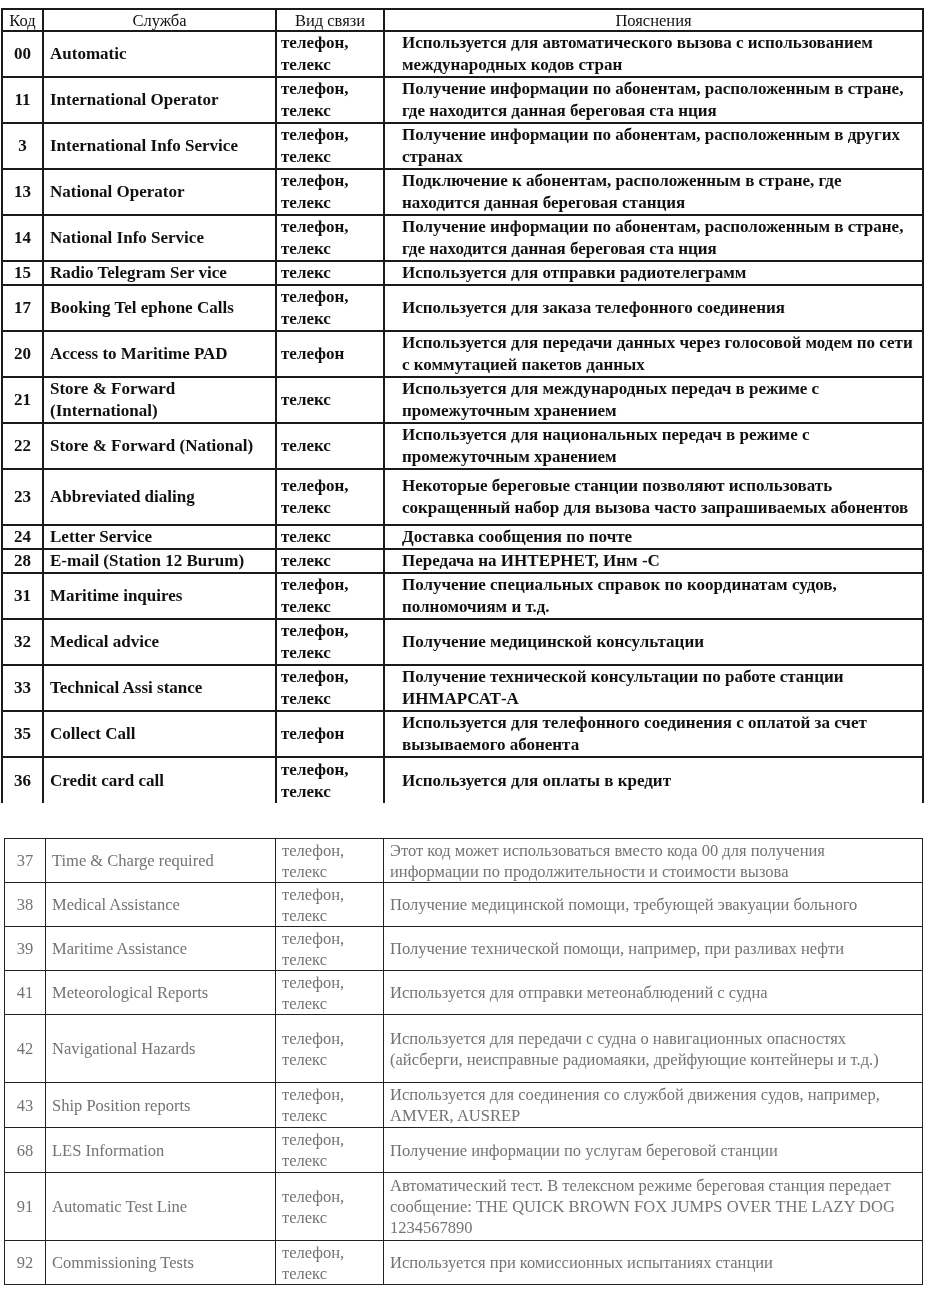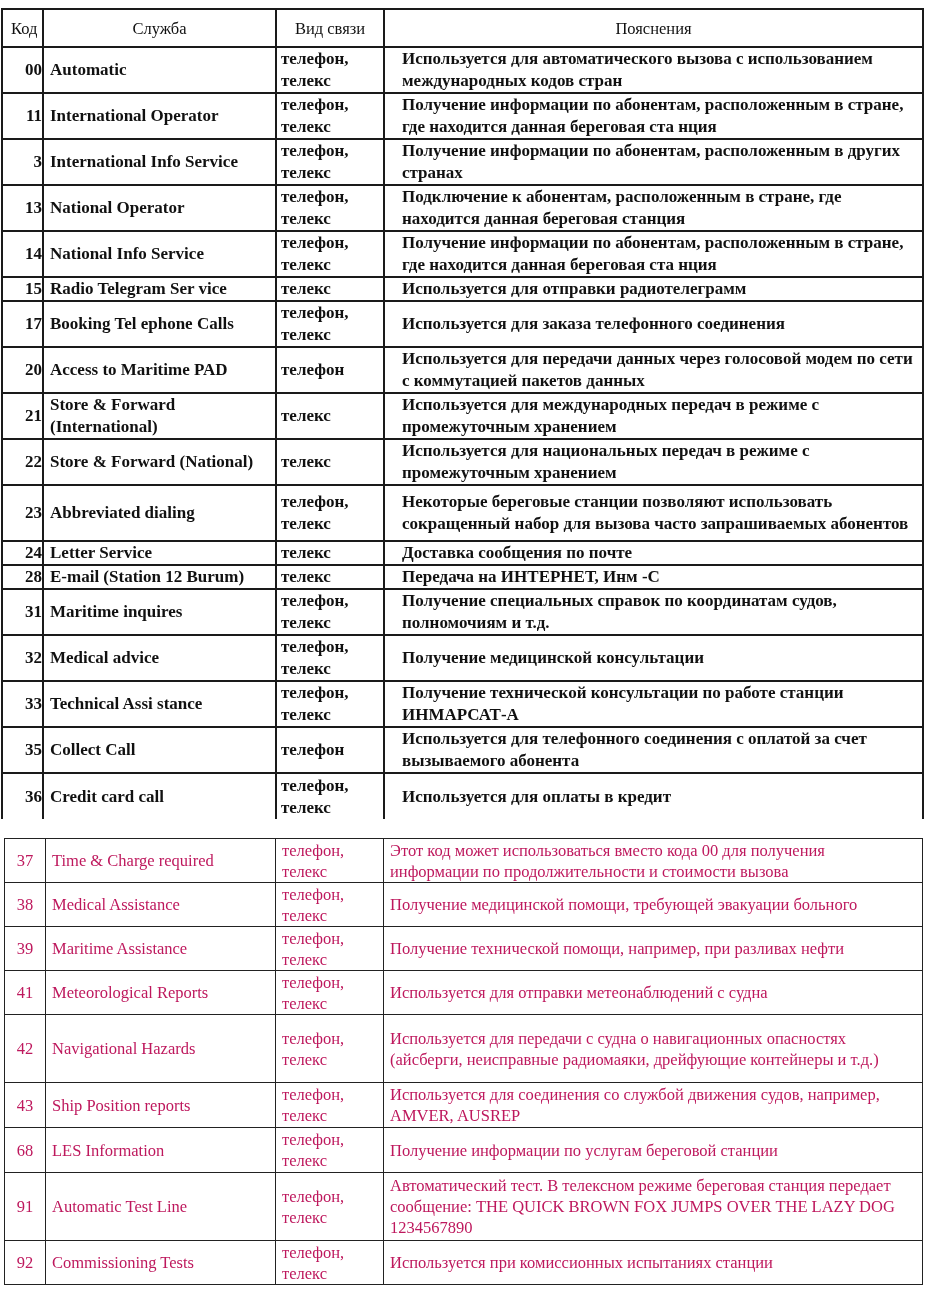--- a/index.html
+++ b/index.html
@@ -1,24 +1,24 @@
 <!DOCTYPE html>
 <html><head>
 <meta charset="utf-8">
 <style>
   html, body { margin: 0; padding: 0; background: #ffffff; }
   body { width: 929px; height: 1296px; position: relative; overflow: hidden; font-family: "Liberation Serif", "DejaVu Serif", serif; color: #111; }
   table { border-collapse: collapse; position: absolute; table-layout: fixed; }
   td, th { border: 2px solid #1a1a1a; padding: 0 6px; vertical-align: middle; line-height: 22px; }
   #table-top { left: 1px; top: 8px; width: 921px; font-size: 17px; font-weight: bold; }
-  #table-top th { font-weight: normal; font-size: 16.5px; height: 20px; line-height: 19px; text-align: center; padding: 8px; }
-  #table-top td.code { text-align: right; padding: 0; }
+  #table-top th { font-weight: normal; font-size: 16.5px; height: 20px; line-height: 19px; text-align: center; padding: 0; }
+  #table-top td.code { text-align: center; padding: 0; }
   #table-top td.desc { padding-left: 17px; padding-right: 2px; }
   #table-top td.link { padding-left: 4px; }
-  #table-bottom { left: 4px; top: 838px; width: 918px; font-size: 16.5px; font-weight: normal; color: #be185d; }
+  #table-bottom { left: 4px; top: 838px; width: 918px; font-size: 16.5px; font-weight: normal; color: #737373; }
   #table-bottom td { border: 1.5px solid #222; line-height: 21px; }
   #table-bottom td.code { text-align: center; padding: 0; }
   #table-bottom td.link { padding-left: 6px; }
   .gap-mask { position: absolute; left: 0; top: 826px; width: 929px; height: 12px; background: #fff; }
   .bottom-open td { border-bottom: none; }
 </style>
 </head>
 <body>
 
 <table id="table-top">

